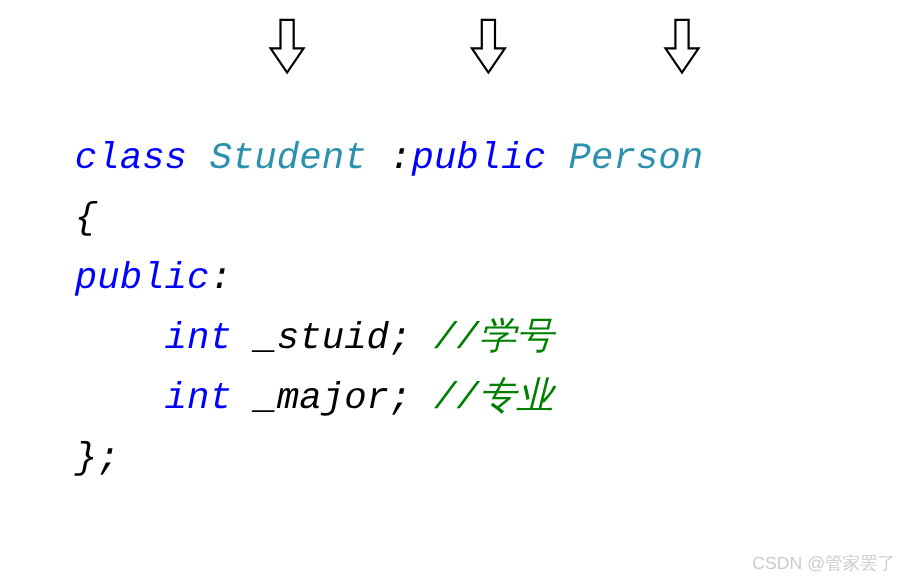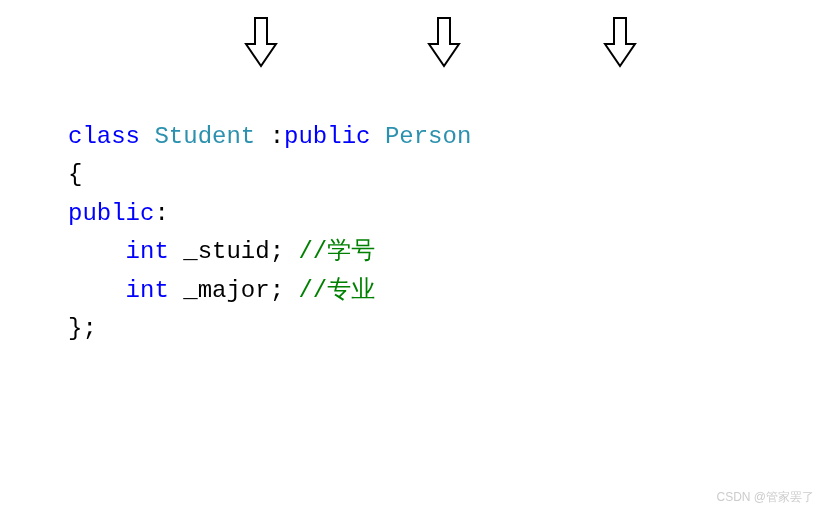--- a/index.html
+++ b/index.html
@@ -44,34 +44,35 @@
       height: 52px;
     }
     .arrow-1 { margin-left: 242px; }
     .arrow-2 { margin-left: 145px; }
     .arrow-3 { margin-left: 138px; }
     .code-block {
       position: absolute;
       top: 118px;
       left: 68px;
       font-family: Consolas, "Courier New", monospace;
-      font-size: 24px;
+      font-size: 34px;
       line-height: 1.6;
       white-space: pre;
+      font-style: italic;
     }
     .kw { color: #0000ff; }
     .type { color: #2b91af; }
     .punct { color: #000000; }
     .ident { color: #000000; }
     .comment { color: #008000; }
     .watermark {
       position: absolute;
-      bottom: 23px;
+      bottom: 6px;
       right: 10px;
-      font-size: 12px;
+      font-size: 16px;
       color: #cccccc;
       font-family: Arial, sans-serif;
       text-align: center;
     }
   </style>
 </head>
 <body>
 
 <div class="annotations">
   <div class="arrows">

